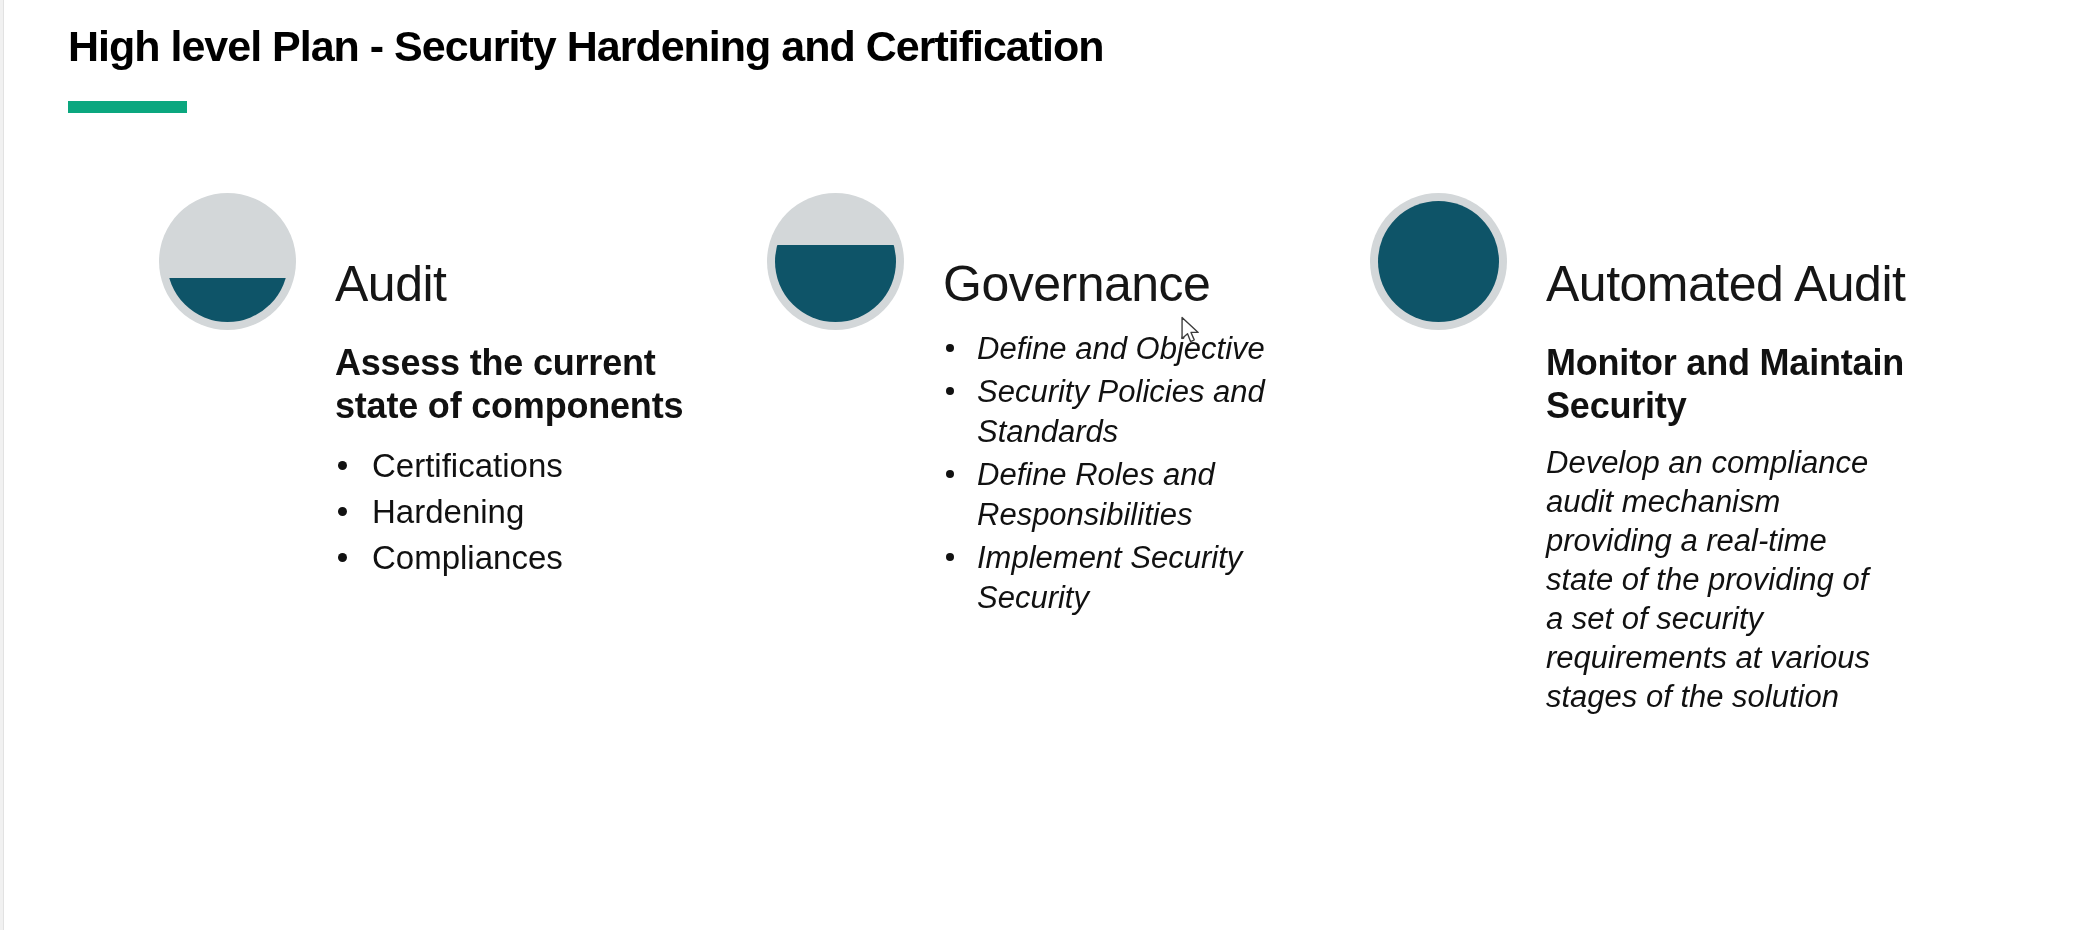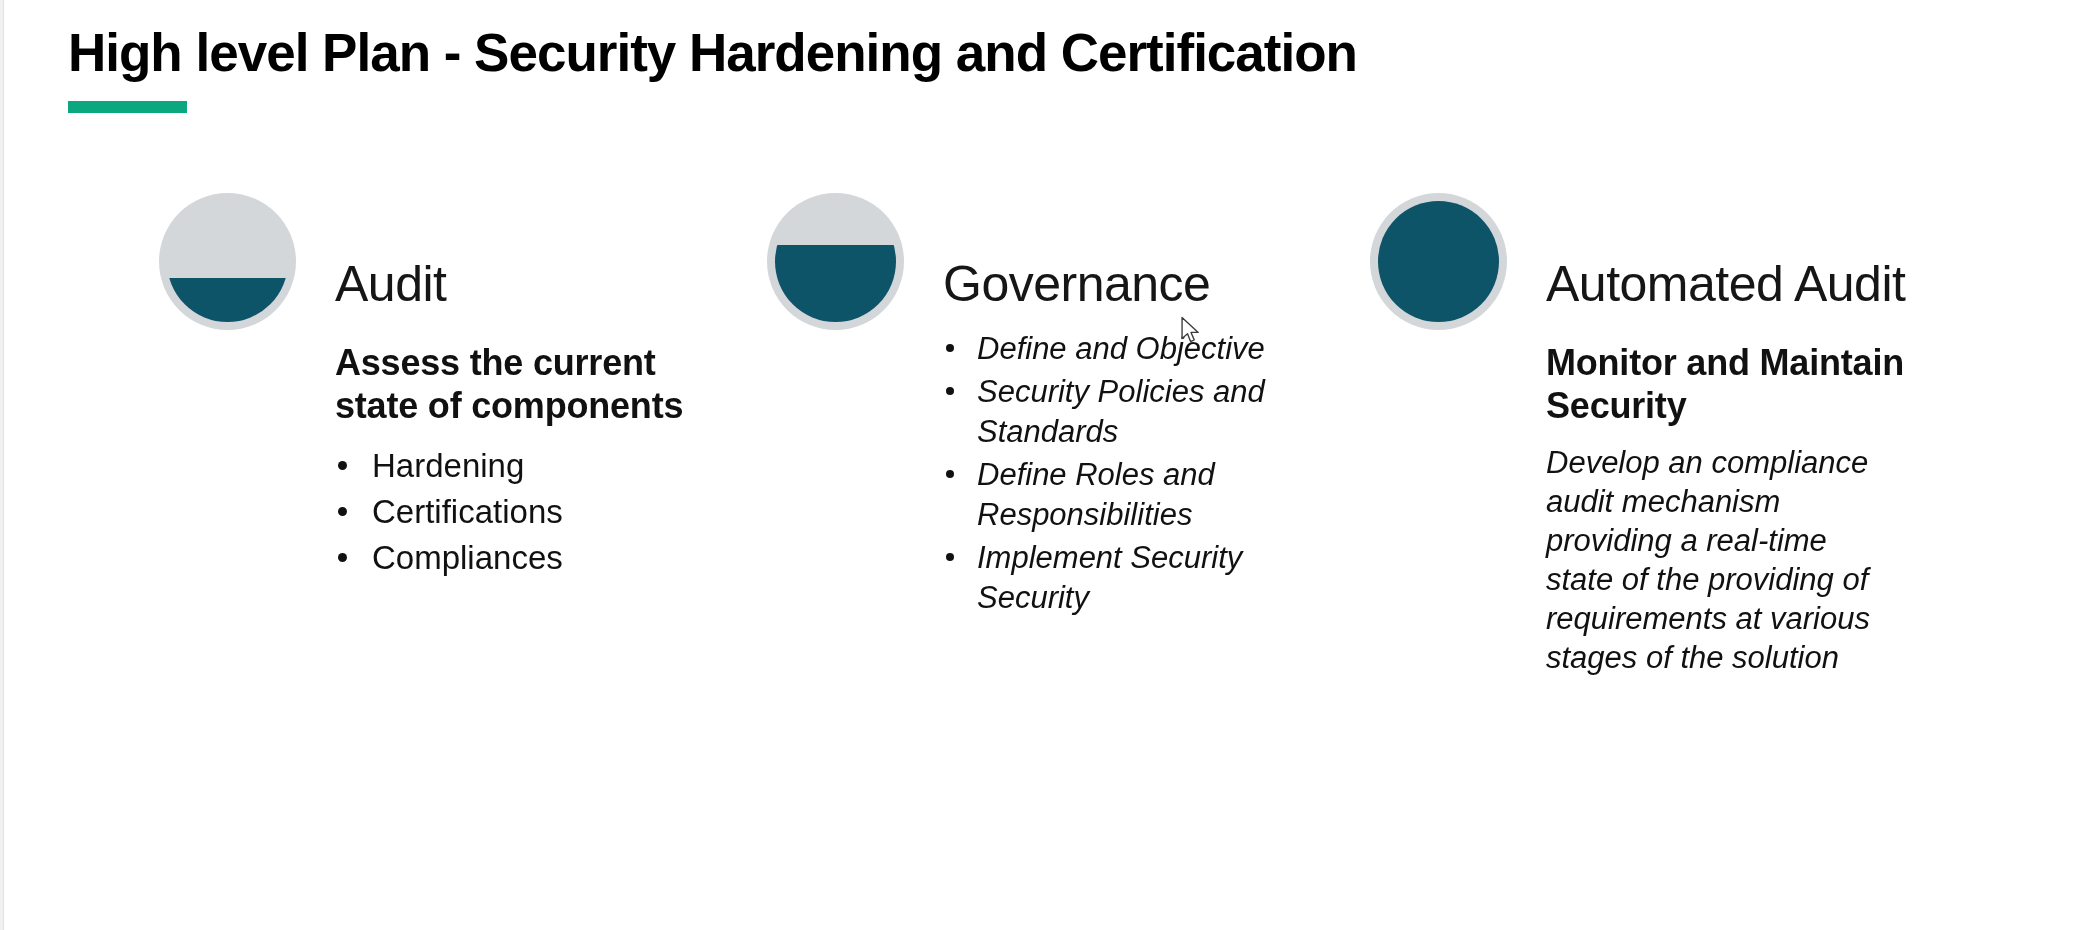--- a/index.html
+++ b/index.html
@@ -16,21 +16,21 @@
     color:var(--text-color);
     position:relative;
     overflow:hidden;
   }
   .edge-line{
     position:absolute;left:0;top:0;width:4px;height:930px;
     background:#f1f1f1;border-right:1px solid #e2e2e2;
   }
   .title{
     position:absolute;left:68px;top:22px;
-    font-size:53px;font-weight:800;letter-spacing:-1px;
+    font-size:43px;font-weight:800;letter-spacing:-1px;
     color:#000;white-space:nowrap;
   }
   .title-underline{
     position:absolute;left:68px;top:101px;width:119px;height:12px;
     background:var(--accent-green);
   }
   .column{position:absolute;top:193px;width:580px;height:620px;}
   .col-1{left:159px;}
   .col-2{left:767px;}
   .col-3{left:1370px;}
@@ -82,22 +82,22 @@
   <div class="title-underline"></div>
 
   <section class="column col-1">
     <div class="circle">
       <div class="circle-fill" style="background: linear-gradient(to bottom, transparent 64%, var(--teal) 64%);"></div>
     </div>
     <div class="col-text">
       <h2 class="heading">Audit</h2>
       <p class="subheading">Assess the current state of components</p>
       <ul class="bullets">
+          <li>Certifications</li>
           <li>Hardening</li>
-          <li>Certifications</li>
           <li>Compliances</li>
         </ul>
     </div>
   </section>
 
   <section class="column col-2">
     <div class="circle">
       <div class="circle-fill" style="background: linear-gradient(to bottom, transparent 36%, var(--teal) 36%);"></div>
     </div>
     <div class="col-text">
@@ -116,20 +116,21 @@
       <div class="circle-fill" style="background: linear-gradient(to bottom, transparent 0%, var(--teal) 0%);"></div>
     </div>
     <div class="col-text">
       <h2 class="heading">Automated Audit</h2>
       <p class="subheading">Monitor and Maintain Security</p>
       <div class="para">
           <div class="para-line">Develop an compliance</div>
           <div class="para-line">audit mechanism</div>
           <div class="para-line">providing a real-time</div>
           <div class="para-line">state of the providing of</div>
+          <div class="para-line">a set of security</div>
           <div class="para-line">requirements at various</div>
           <div class="para-line">stages of the solution</div>
         </div>
     </div>
   </section>
 
   <svg class="cursor" width="19" height="28" viewBox="0 0 12.5 18">
     <polygon points="0.7,0.7 0.7,14.6 4.3,11.5 6.3,16.6 8.7,15.5 6.6,10.6 11.3,10.6" fill="#ffffff" stroke="#3c3c3c" stroke-width="0.9" stroke-linejoin="round"></polygon>
   </svg>
 </div>

